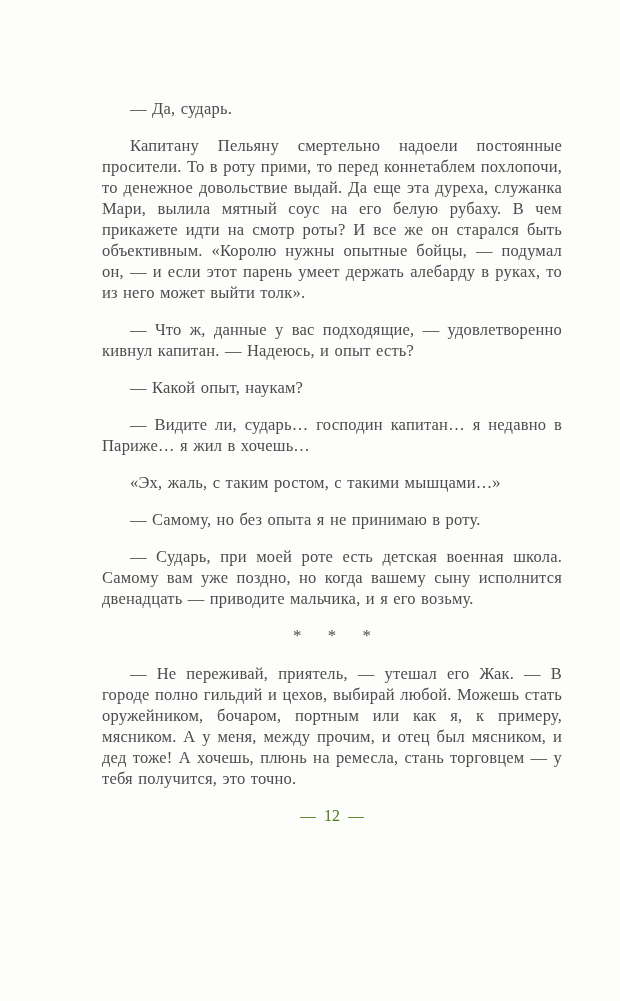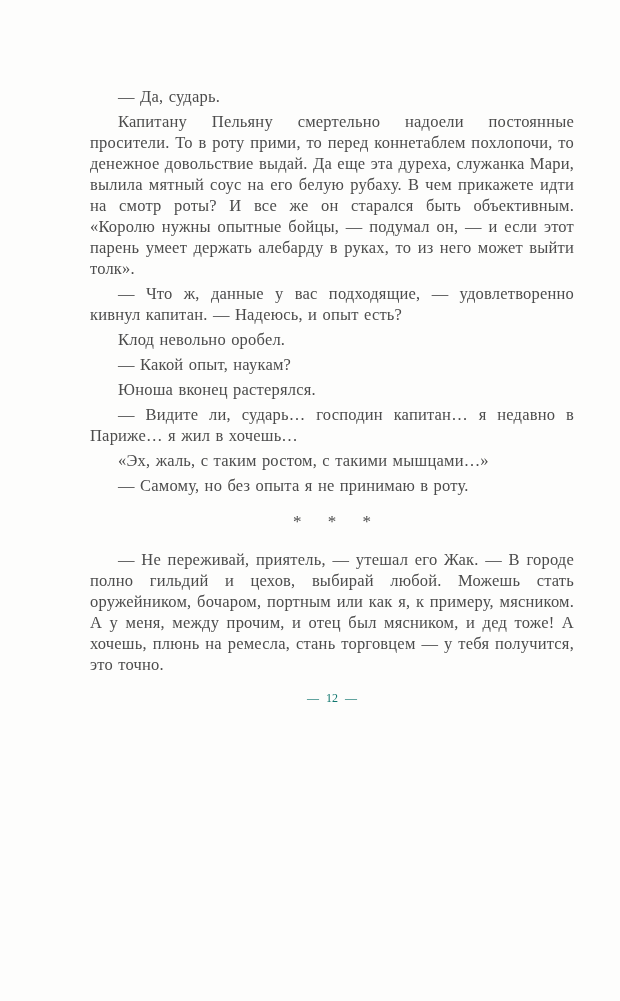--- a/index.html
+++ b/index.html
@@ -14,62 +14,61 @@
     font-family: "Liberation Serif", "DejaVu Serif", serif;
     color: #4c4c4c;
   }
   .book-page {
     box-sizing: border-box;
     width: 620px;
     height: 1001px;
     padding: 82px 42px 0 86px;
   }
   .text-block p {
-    margin: 4px;
+    margin: 16px;
     font-size: 16.5px;
     line-height: 21px;
     text-align: justify;
     text-indent: 28px;
     letter-spacing: 0.2px;
     word-spacing: 1px;
     hyphens: auto;
     -webkit-hyphens: auto;
   }
   .section-divider {
     text-align: center;
     font-size: 17px;
     line-height: 21px;
     margin: 15px 0 17px 0;
     letter-spacing: 11px;
     text-indent: 11px; 
     color: #4c4c4c;
   }
   .page-footer {
     text-align: center;
-    font-size: 12px;
+    font-size: 16px;
     line-height: 21px;
     margin-top: 13px;
-    color: #0f766e;
+    color: #4d7c0f;
     word-spacing: 4px;
   }
 </style>
 </head>
 <body>
 
 <div class="book-page">
   <div class="text-block">
     <p>— Да, сударь.</p>
     <p>Капитану Пельяну смертельно надоели постоянные просители. То в роту прими, то перед коннетаблем похлопочи, то денежное довольствие выдай. Да еще эта дуреха, служанка Мари, вылила мятный соус на его белую рубаху. В чем прикажете идти на смотр роты? И все же он старался быть объективным. «Королю нужны опытные бойцы, — подумал он, — и если этот парень умеет держать алебарду в руках, то из него может выйти толк».</p>
     <p>— Что ж, данные у вас подходящие, — удовлетворенно кивнул капитан. — Надеюсь, и опыт есть?</p>
-    <p>Клод невольно оробел.</p>
     <p>— Какой опыт, наукам?</p>
-    <p>Юноша вконец растерялся.</p>
     <p>— Видите ли, сударь… господин капитан… я недавно в Париже… я жил в хочешь…</p>
     <p>«Эх, жаль, с таким ростом, с такими мышцами…»</p>
     <p>— Самому, но без опыта я не принимаю в роту.</p>
+    <p>— Сударь, при моей роте есть детская военная школа. Самому вам уже поздно, но когда вашему сыну исполнится двенадцать — приводите мальчика, и я его возьму.</p>
   </div>
 
   <div class="section-divider">* * *</div>
 
   <div class="text-block">
     <p>— Не переживай, приятель, — утешал его Жак. — В городе полно гильдий и цехов, выбирай любой. Можешь стать оружейником, бочаром, портным или как я, к примеру, мясником. А у меня, между прочим, и отец был мясником, и дед тоже! А хочешь, плюнь на ремесла, стань торговцем — у тебя получится, это точно.</p>
   </div>
 
   <div class="page-footer">— 12 —</div>
 </div>

